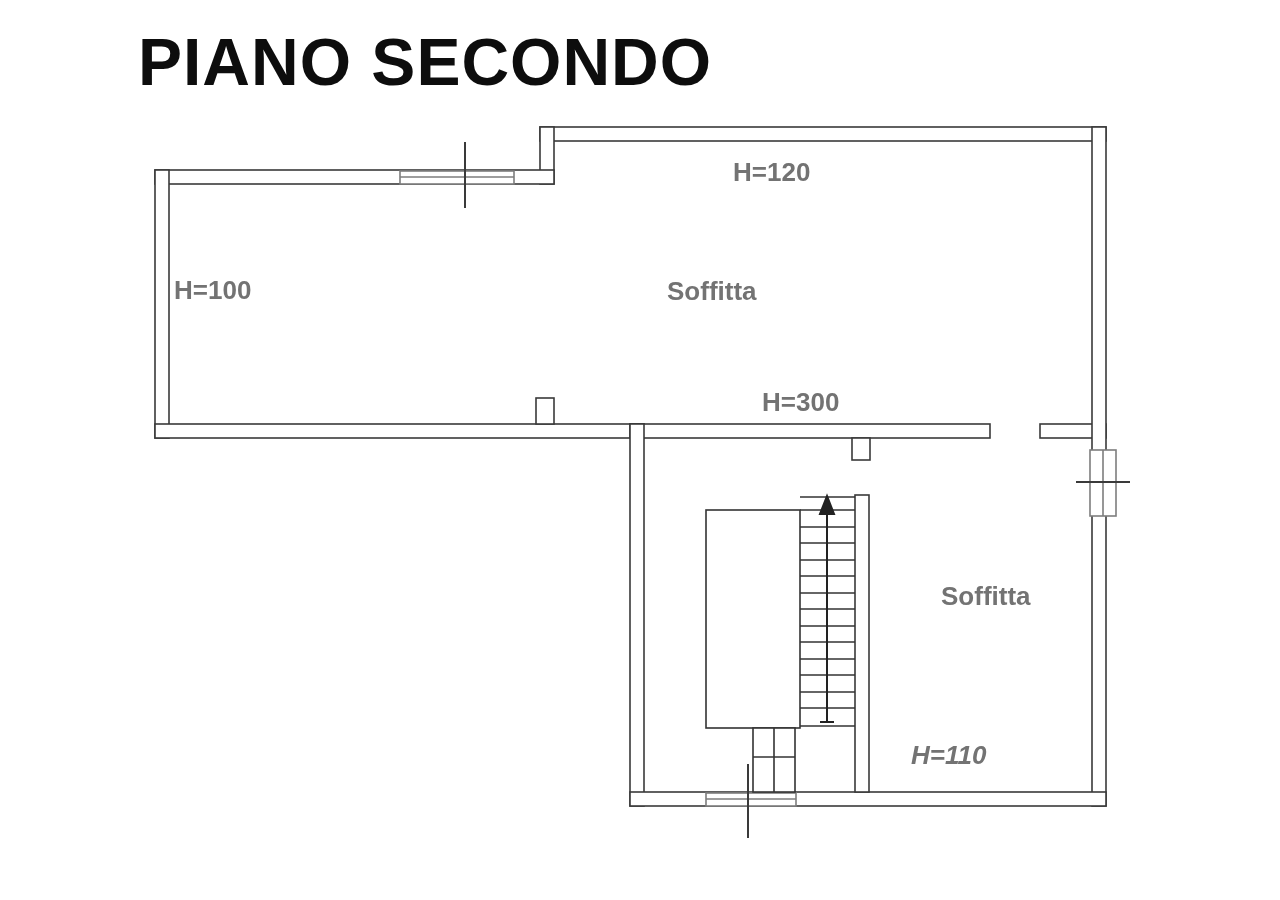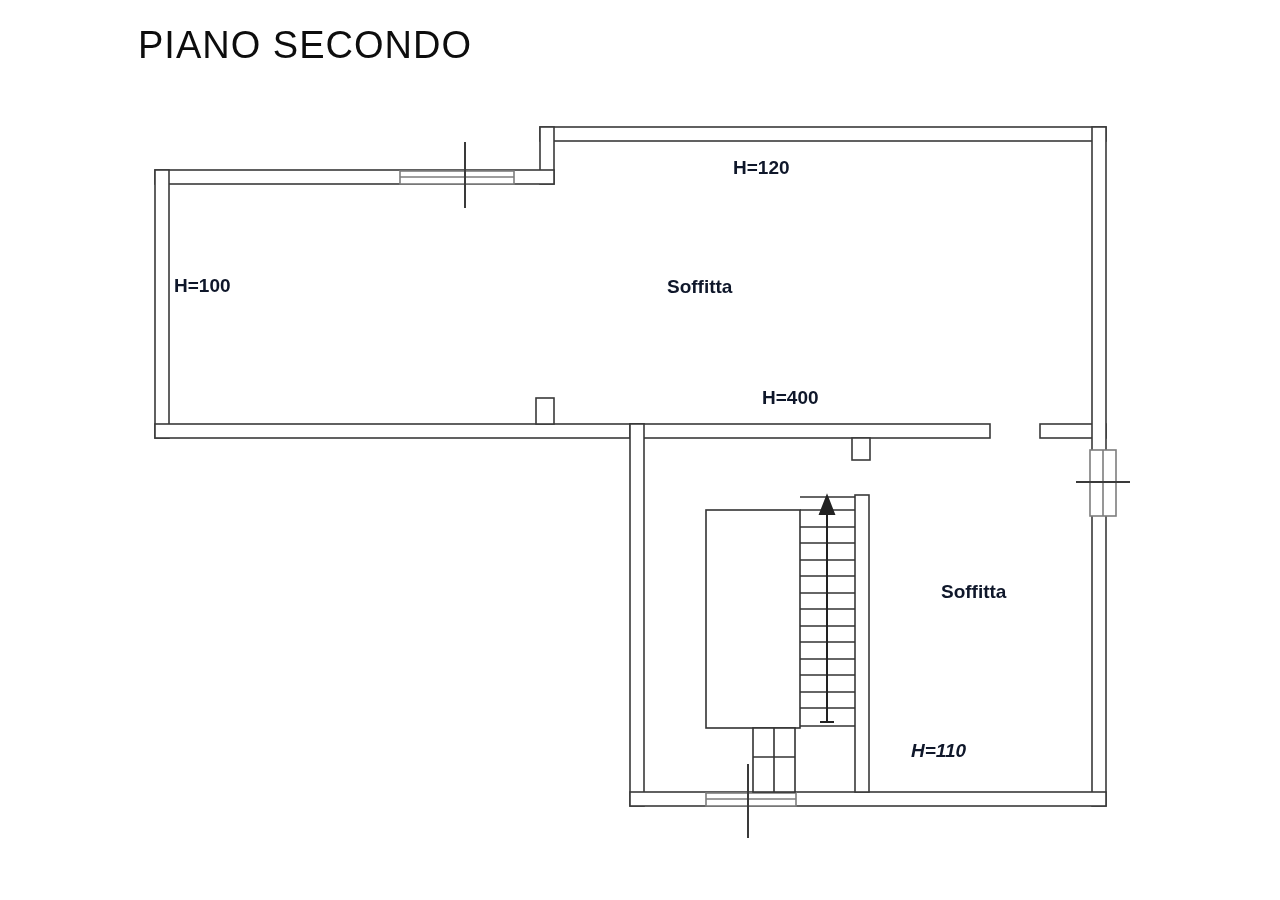--- a/index.html
+++ b/index.html
@@ -6,30 +6,30 @@
   #stage{
     position:relative;
     width:1280px;height:900px;
     background:#ffffff;
     font-family:"Liberation Sans", sans-serif;
     overflow:hidden;
   }
   #plan-svg{position:absolute;left:0;top:0;}
   .lbl{
     position:absolute;
-    color:#0f172a;
+    color:#737373;
     font-weight:700;
-    font-size:19px;
+    font-size:26px;
     white-space:nowrap;
   }
   .title{
     position:absolute;
     left:138px;top:24px;
-    font-size:38px;
-    font-weight:400;
+    font-size:66px;
+    font-weight:700;
     letter-spacing:1px;
     color:#0d0d0d;
   }
   .l-h120{left:733px;top:157px;}
   .l-soff-up{left:667px;top:276px;}
   .l-h100{left:174px;top:275px;}
   .l-h200{left:762px;top:387px;}
   .l-soff-lo{left:941px;top:581px;}
   .l-h110{left:911px;top:740px;font-style:italic;}
 </style>
@@ -120,17 +120,17 @@
       <line x1="774" y1="728" x2="774" y2="792"></line>
       <line x1="753" y1="757" x2="795" y2="757"></line>
     </g>
   </svg>
 
   <div class="title">PIANO SECONDO</div>
 
   <div class="lbl l-h120">H=120</div>
   <div class="lbl l-soff-up">Soffitta</div>
   <div class="lbl l-h100">H=100</div>
-  <div class="lbl l-h200">H=400</div>
+  <div class="lbl l-h200">H=300</div>
   <div class="lbl l-soff-lo">Soffitta</div>
   <div class="lbl l-h110">H=110</div>
 
 </div>
 
 </body></html>

